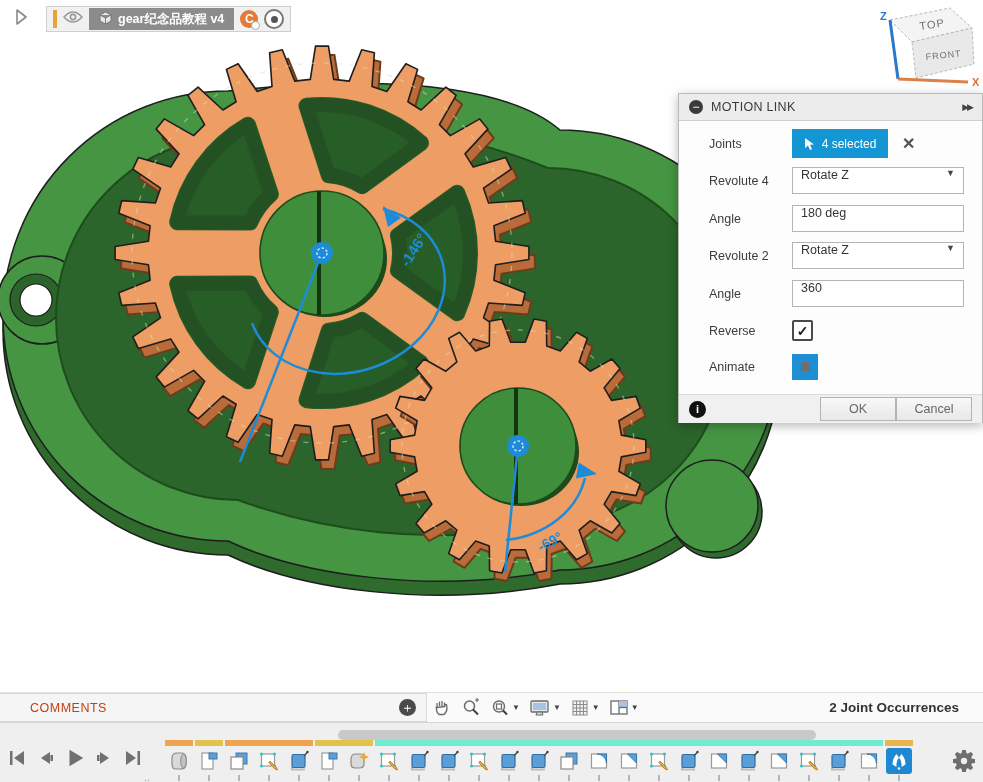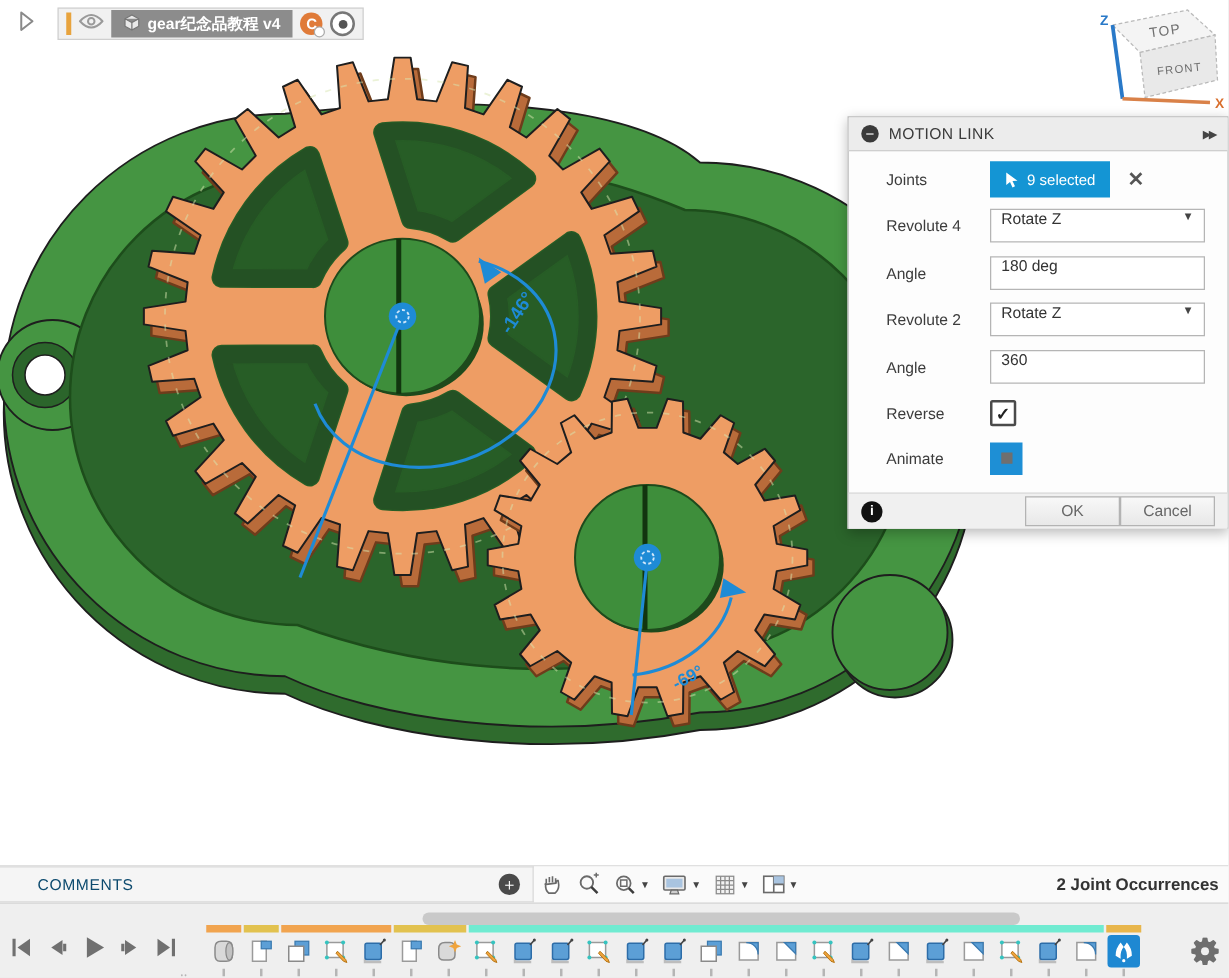--- a/index.html
+++ b/index.html
@@ -73,28 +73,28 @@
     color:#666;font-size:12.5px;display:flex;align-items:center;justify-content:center;cursor:pointer;
   }
   #ok-btn{margin-left:auto;}
   #cancel-btn{}
   
   #statusbar{position:absolute;left:0;top:692px;width:983px;height:30px;background:#fafafa;border-top:1px solid #e0e0e0;}
   #comments-panel{
     position:absolute;left:0;top:0;width:427px;height:29px;background:#f5f5f5;border:1px solid #d9d9d9;border-left:none;
     box-sizing:border-box;display:flex;align-items:center;
   }
-  #comments-label{margin-left:30px;color:#0c4a6e;font-size:12.5px;letter-spacing:.5px;}
+  #comments-label{margin-left:30px;color:#c2410c;font-size:12.5px;letter-spacing:.5px;}
   #comments-add{
     margin-left:auto;margin-right:10px;width:17px;height:17px;border-radius:50%;background:#4a4a4a;color:#fff;
     font-size:13px;display:flex;align-items:center;justify-content:center;cursor:pointer;
   }
   #nav-icons{position:absolute;left:432px;top:0;height:29px;display:flex;align-items:center;gap:9px;}
   .nav-item{display:flex;align-items:center;gap:2px;cursor:pointer;}
-  #occurrences{position:absolute;right:8px;top:0;height:29px;display:flex;align-items:center;font-size:13.5px;font-weight:bold;color:#333;}
+  #occurrences{position:absolute;right:24px;top:0;height:29px;display:flex;align-items:center;font-size:13.5px;font-weight:bold;color:#333;}
   
   #timelinebar{position:absolute;left:0;top:722px;width:983px;height:60px;background:#efefef;border-top:1px solid #d5d5d5;}
   #playback{position:absolute;left:6px;top:24px;display:flex;gap:7px;align-items:center;}
   .pb-btn{width:22px;height:22px;display:flex;align-items:center;justify-content:center;cursor:pointer;}
   #tl-scroll{position:absolute;left:338px;top:7px;width:478px;height:10px;border-radius:5px;background:#c9c9c9;cursor:pointer;}
   .tl-bar{position:absolute;top:17px;height:6px;}
   .tl-icon{
     position:absolute;top:25px;width:26px;height:26px;display:flex;align-items:center;justify-content:center;
     cursor:pointer;border-radius:3px;
   }
@@ -212,21 +212,21 @@
       <div id="dlg-title">MOTION LINK</div>
       <div class="dbl-arrow">▶▶</div>
     </div>
 
     <div class="dlg-row" style="top:35px">
       <div class="dlg-label">Joints</div>
       <div class="joints-btn">
         <svg width="12" height="14" viewBox="0 0 12 14">
             <path d="M1 1 L1 11 L4 8.5 L6 13 L8 12 L6 7.8 L10 7.5 Z" fill="#fff"></path>
           </svg>
-        <span>9 selected</span>
+        <span>4 selected</span>
       </div>
       <div class="x-close">✕</div>
     </div>
 
     <div class="dlg-row" style="top:72px">
       <div class="dlg-label">Revolute 4</div>
       <div class="dlg-select">
         <span>Rotate Z</span>
           <span class="caret">▼</span>
       </div>

